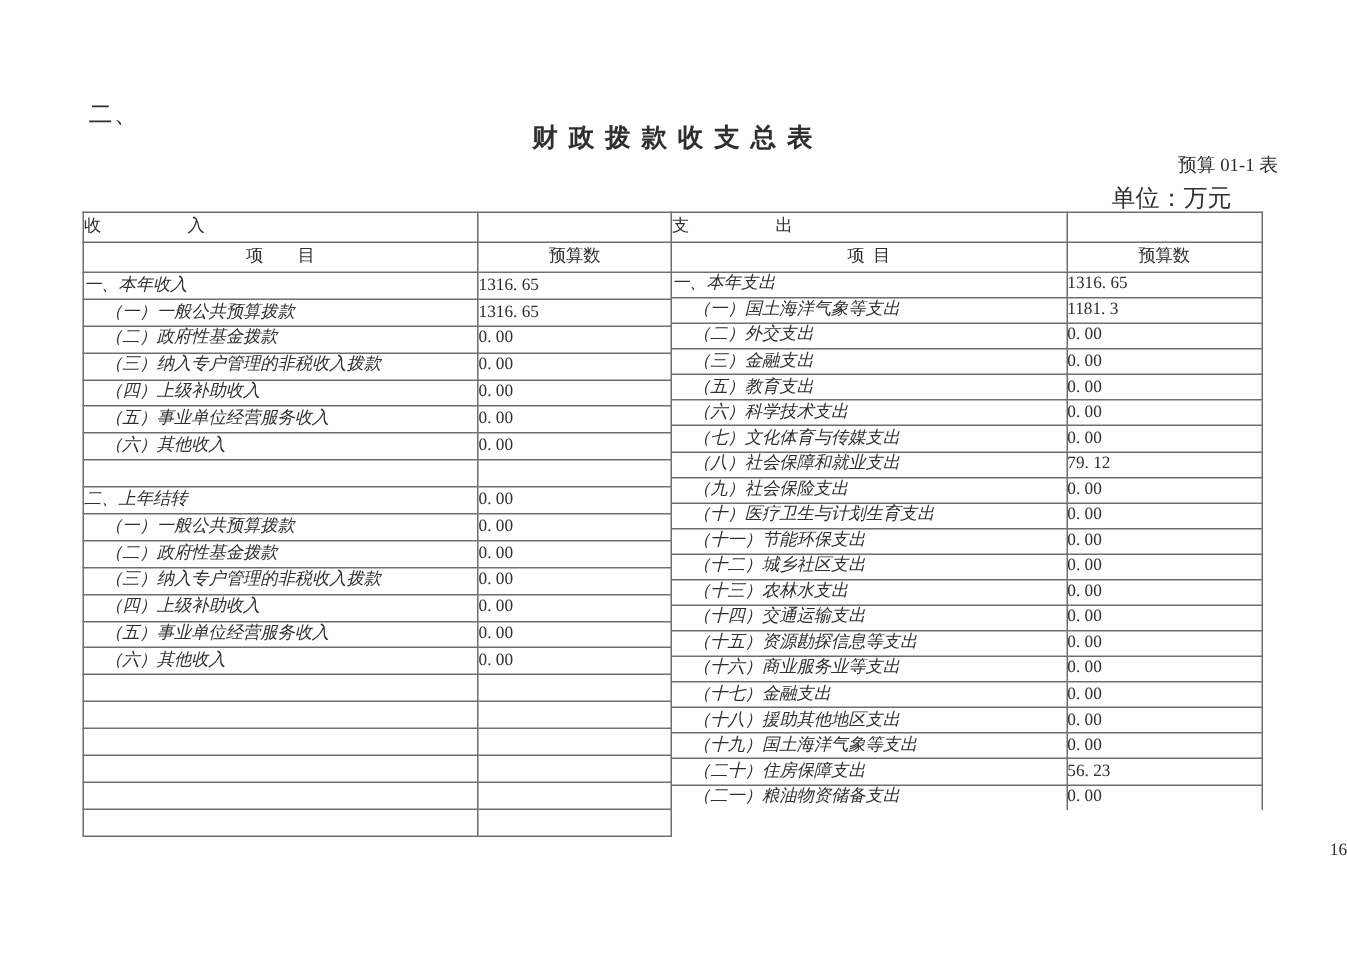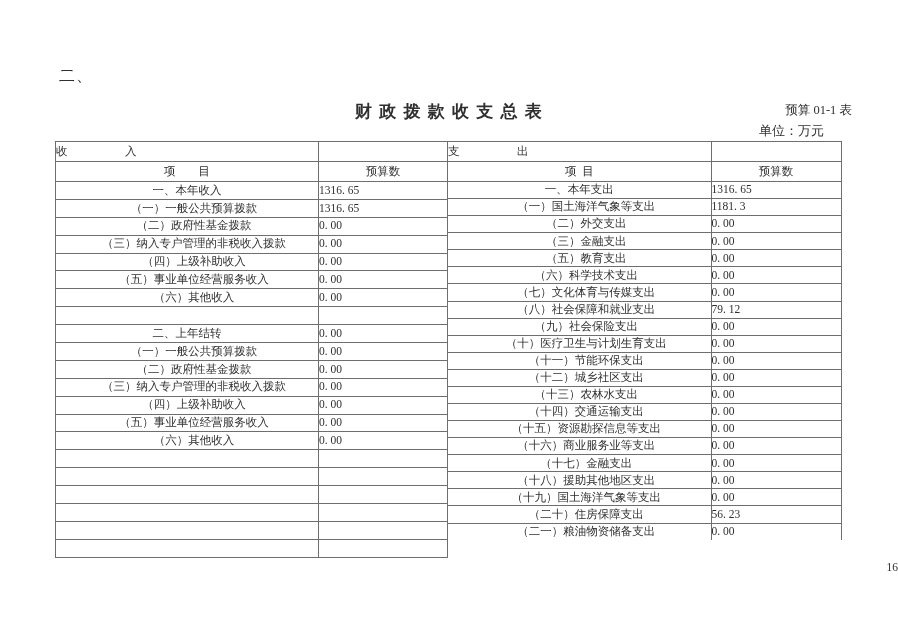--- a/index.html
+++ b/index.html
@@ -20,41 +20,41 @@
     position: absolute;
     left: 59px;
     top: 66px;
     font-size: 16px;
     letter-spacing: 1px;
   }
   .title-wrap {
     position: absolute;
     left: 0;
     right: 0;
-    top: 100px;
+    top: 80px;
     text-align: center;
   }
   .doc-title {
     font-size: 17px;
     font-weight: bold;
     letter-spacing: 1.5px;
     white-space: pre;
   }
   .table-code {
     position: absolute;
     top: 102px;
     right: 46px;
     font-size: 12.5px;
     white-space: pre;
   }
   .unit-label {
     position: absolute;
     top: 122px;
-    left: 759px;
-    font-size: 13px;
+    left: 741px;
+    font-size: 16px;
     white-space: pre;
     text-align: center;
   }
   .tables-wrap {
     position: absolute;
     left: 55px;
     top: 141px;
     display: flex;
     align-items: flex-start;
   }
@@ -75,21 +75,21 @@
     white-space: pre;
   }
   .tbl col.c-item { width: 263px; }
   .tbl-rev col.c-val { width: 129px; }
   .tbl-exp col.c-val { width: 130px; }
   .tbl tr.group-row > td { height: 19px; }
   .tbl tr.head-row  > th { height: 19px; text-align: center; }
   .tbl-rev tbody tr { height: 17.9px; }
   .tbl-exp tbody tr { height: 17.09px; }
   .group-cell { padding-left: 7px; text-align: left; }
-  .item-cell  { padding-left: 7px; text-align: center; }
+  .item-cell  { padding-left: 7px; text-align: left; font-style: italic; }
   .item-cell.lvl1 { padding-left: 14px; margin-top: 30px; }
   .value-cell { padding-right: 7px; }
   
   .tbl-exp tr > *:first-child { border-left: none; }
   
   .tbl-exp tbody tr:last-child td { border-bottom: none; }
   .page-number {
     position: absolute;
     left: 0;
     right: 0;

